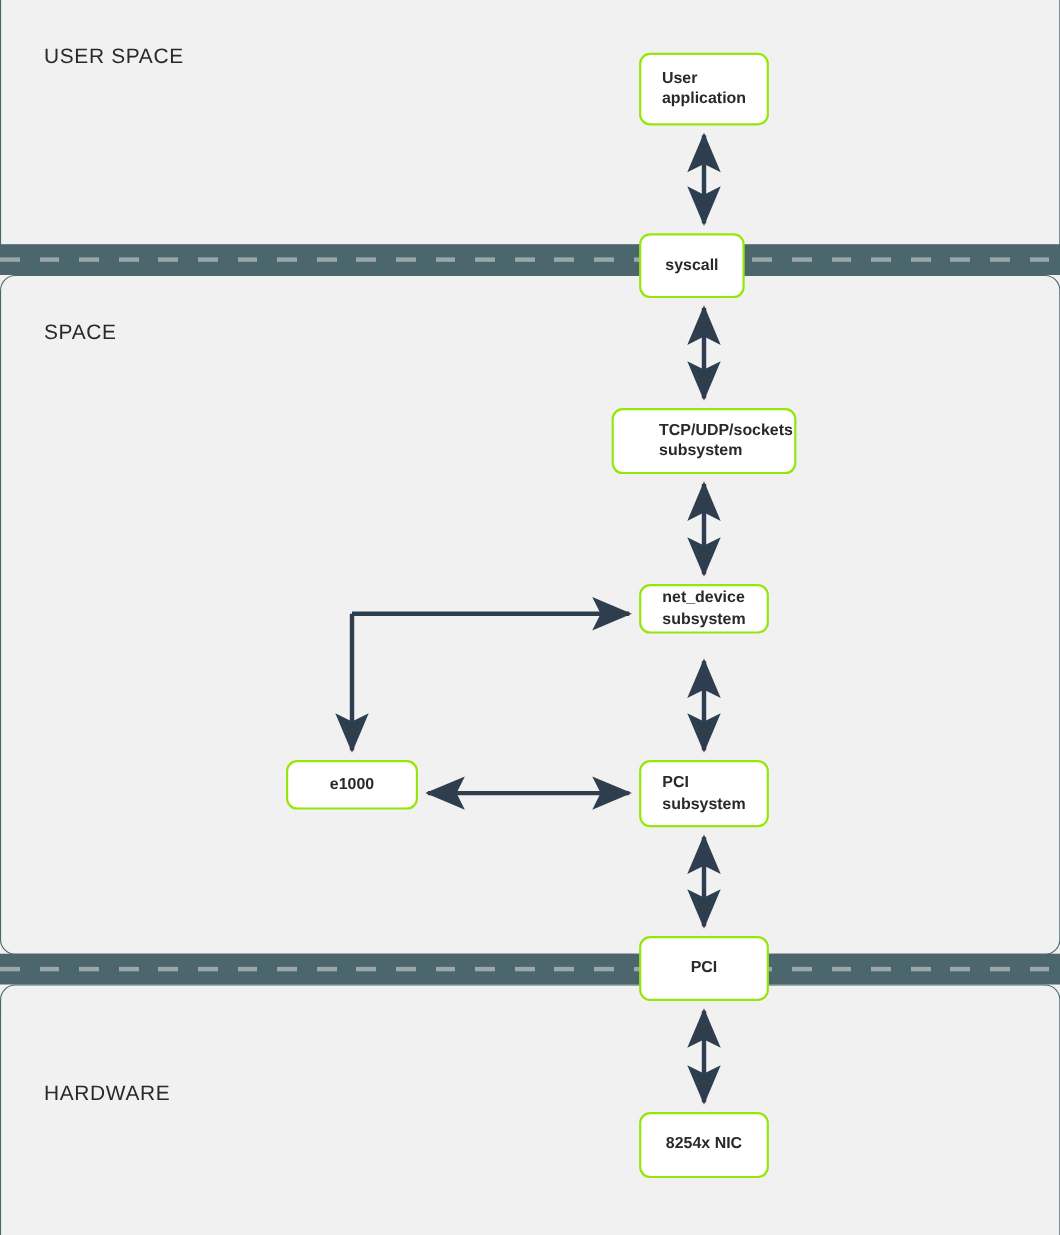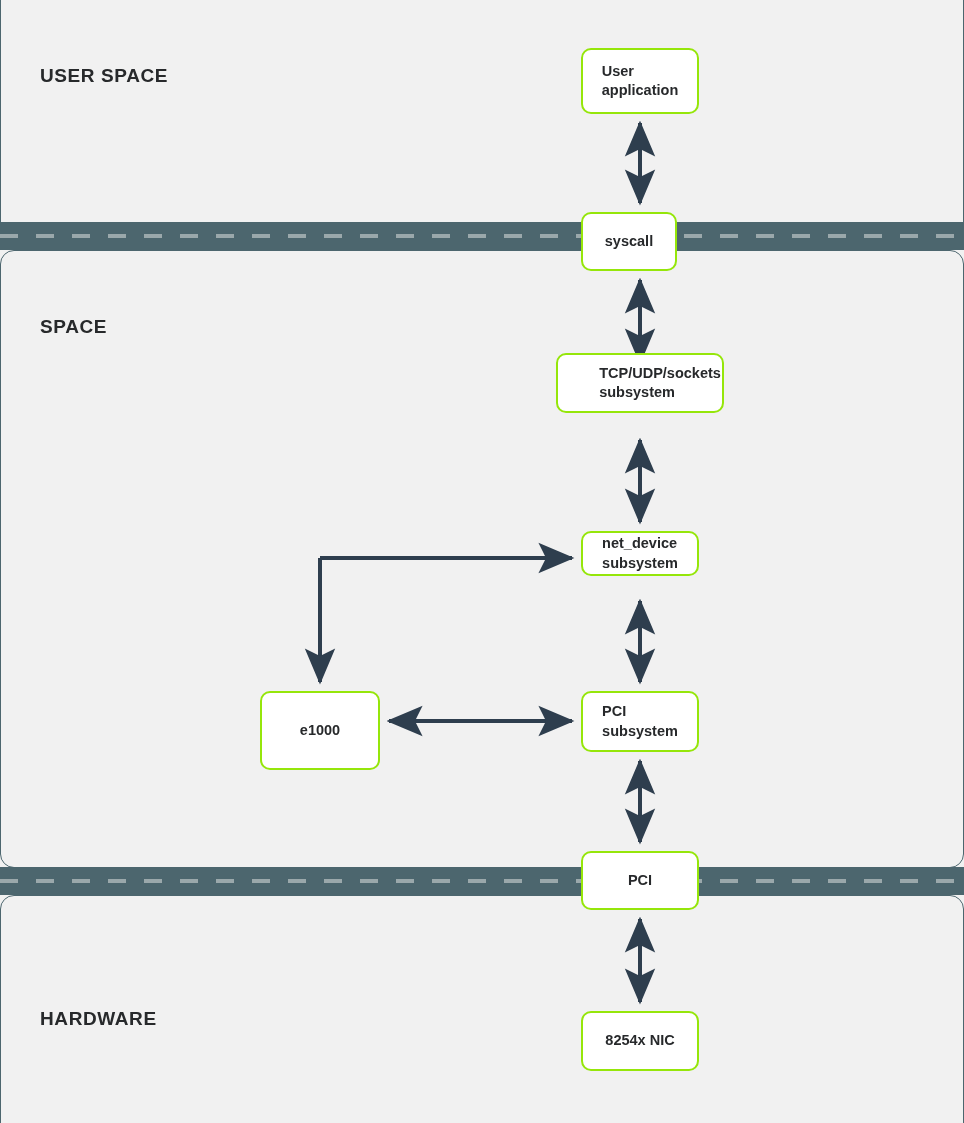--- a/index.html
+++ b/index.html
@@ -38,25 +38,24 @@
   #section-hardware {
     top: 895px;
     height: 242px;
     border-radius: 14px;
   }
 
   .section-label {
     position: absolute;
     left: 40px;
     font-size: 19px;
-    font-weight: bold;
+    font-weight: normal;
     letter-spacing: 0.6px;
     color: #27292b;
     white-space: nowrap;
-    margin-top: 24px;
   }
   #label-user-space { top: 41px; }
   #label-kernel     { top: 292px; }
   #label-hardware   { top: 984px; }
 
   
   .divider-bar {
     position: absolute;
     left: 0;
     width: 964px;
@@ -91,24 +90,24 @@
     text-align: left;
     font-size: 14.5px;
     font-weight: bold;
     line-height: 1.33;
     color: #27292b;
     z-index: 6;
   }
 
   #node-user-application { left: 581px; top: 48px;   width: 118px; height: 66px; }
   #node-syscall          { left: 581px; top: 212px;  width: 96px; height: 59px; }
-  #node-tcp-udp-sockets  { left: 556px; top: 353px;  width: 168px; height: 60px; padding-left: 40px; }
+  #node-tcp-udp-sockets  { left: 556px; top: 371px;  width: 168px; height: 60px; padding-left: 40px; }
   #node-net-device       { left: 581px; top: 531px;  width: 118px; height: 45px; }
   #node-pci-subsystem    { left: 581px; top: 691px;  width: 118px; height: 61px; }
-  #node-e1000            { left: 260px; top: 691px;  width: 120px; height: 79px; }
+  #node-e1000            { left: 260px; top: 691px;  width: 120px; height: 45px; }
   #node-pci              { left: 581px; top: 851px;  width: 118px; height: 59px; }
   #node-8254x-nic        { left: 581px; top: 1011px; width: 118px; height: 60px; }
 
   
   #connectors {
     position: absolute;
     left: 0;
     top: 0;
     width: 964px;
     height: 1123px;

